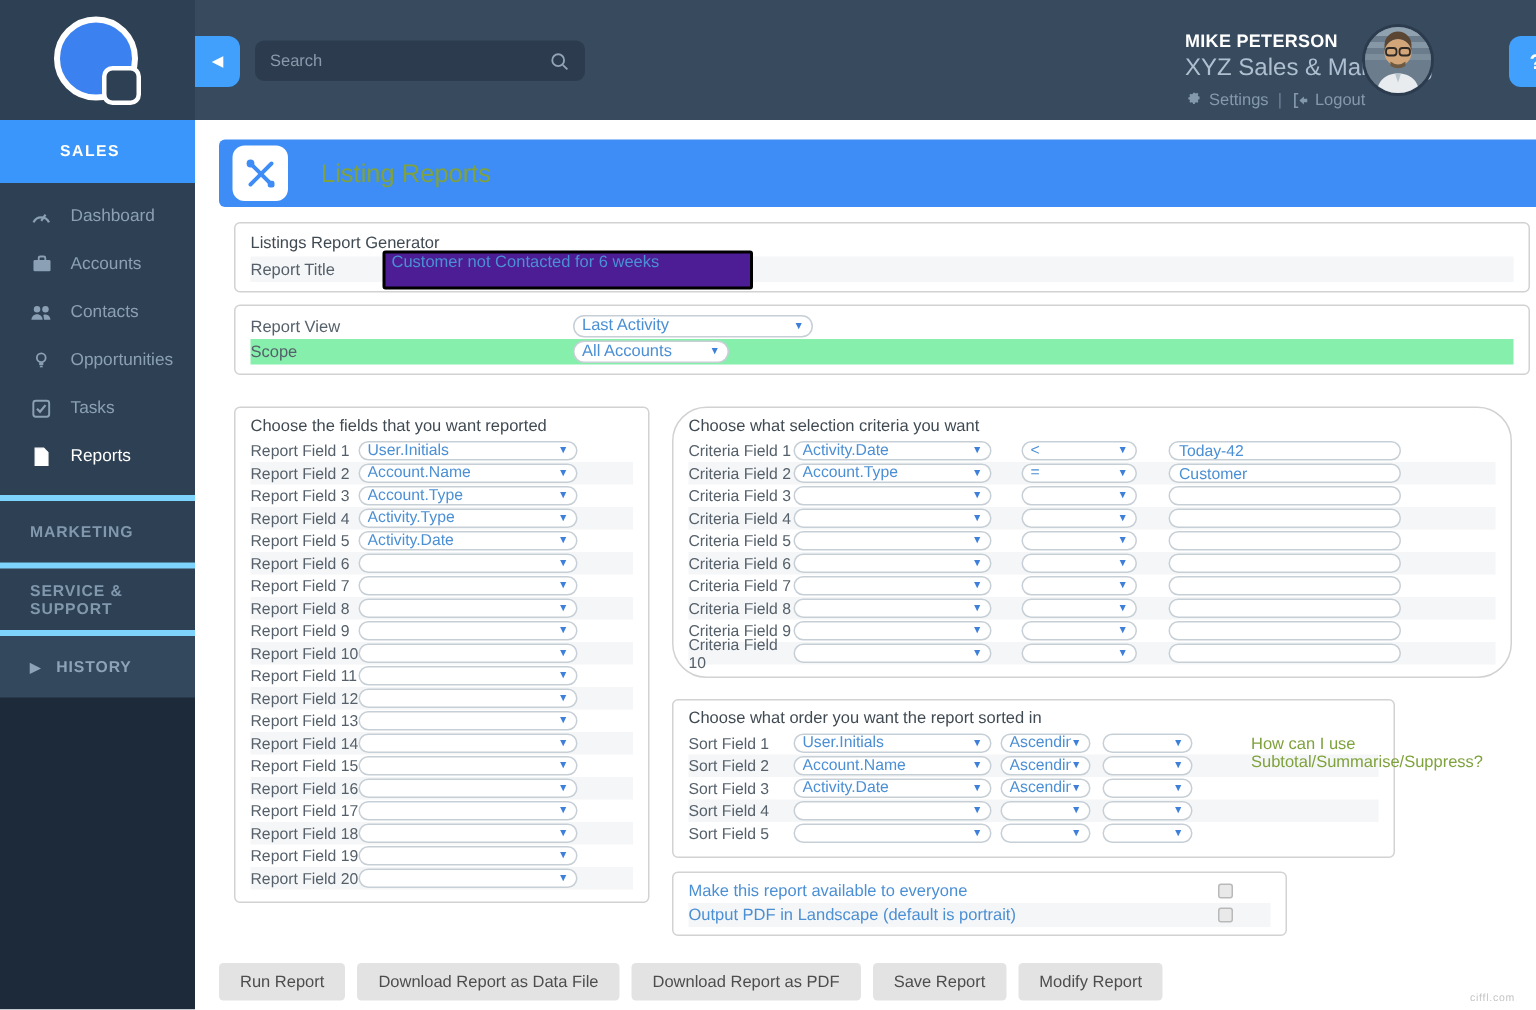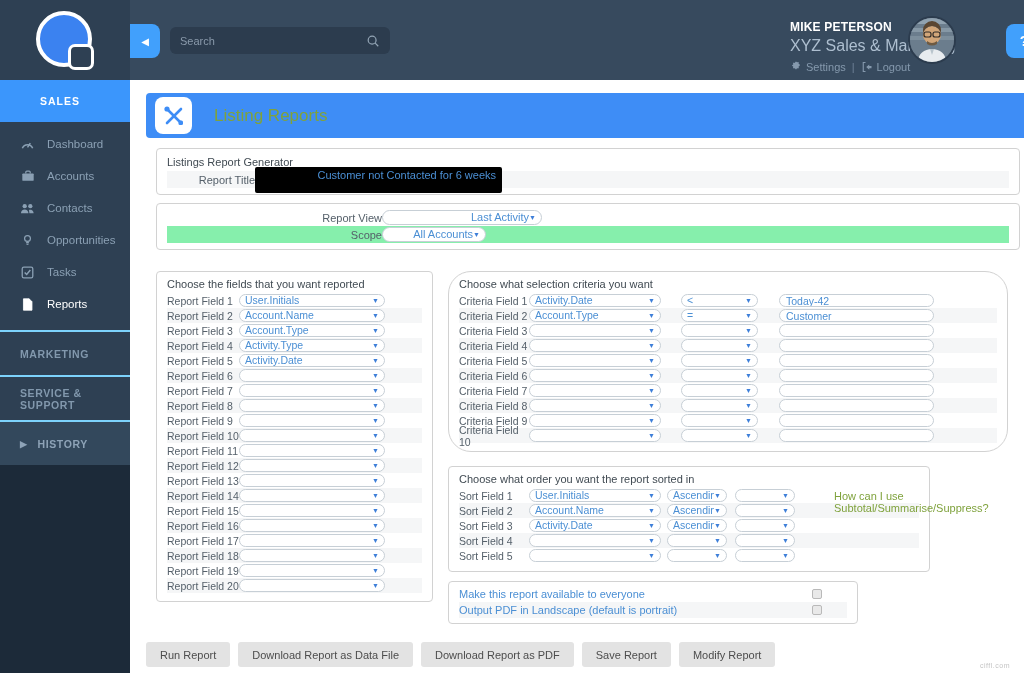--- a/index.html
+++ b/index.html
@@ -27,48 +27,48 @@
 
   
   .sidebar { position:absolute; left:0; top:80px; width:130px; height:593px; background:#1c2a39; z-index:4; }
   .sb-top { background:#2e4053; }
   .sales-hd { height:42px; background:#3b96fc; color:#fff; font-weight:bold; font-size:10.5px; letter-spacing:1px; display:flex; align-items:center; padding-left:40px; cursor:pointer; }
   .menu { padding:6px 0 10px 0; background:#2e4053; }
   .mi { height:32px; display:flex; align-items:center; padding-left:20px; gap:12px; color:#8ba0b4; font-size:11.5px; cursor:pointer; }
   .mi .ic { width:15px; height:15px; display:flex; align-items:center; justify-content:center; }
   .mi.active { color:#fff; }
   .mi.active svg * { stroke:#fff; }
-  .sec-hd { height:45px; background:#2e4053; border-top:2px solid #7dd3fc; color:#8298ad; font-size:10.5px; font-weight:bold; letter-spacing:.6px; display:flex; align-items:center; padding-left:20px; cursor:pointer; }
+  .sec-hd { height:45px; background:#2e4053; border-top:4px solid #7dd3fc; color:#8298ad; font-size:10.5px; font-weight:bold; letter-spacing:.6px; display:flex; align-items:center; padding-left:20px; cursor:pointer; }
   .sec-hd.hist { background:#33485c; gap:10px; color:#8ea3b7; }
   .tri { color:#8ea3b7; font-size:9px; }
 
   
   .main { position:absolute; left:130px; top:80px; width:894px; height:593px; background:#fff; }
   .banner { margin:13px 0 0 16px; height:45px; background:#3e8df6; border-radius:4px 0 0 4px; display:flex; align-items:center; padding-left:9px; gap:22px; }
   .banner-ic { width:37px; height:37px; background:#fff; border-radius:8px; display:flex; align-items:center; justify-content:center; }
   .banner-title { color:#7fa23c; font-size:17px; }
 
   .panel { border:1px solid #d2d2d2; border-radius:4px; background:#fff; }
   .p-gen, .p-view { margin:10px 4px 0 26px; padding:5px 10px 6px 10px; }
   .p-gen { margin-top:10px; }
   .p-view { margin-top:8px; }
   .p-hd { font-size:11px; color:#404a52; line-height:17px; }
   .row { display:flex; align-items:center; }
   .row:nth-child(even) { background:#f5f6f7; }
-  .bigrow { height:17px; font-size:11px;text-align:right; }
+  .bigrow { height:17px; font-size:11px; }
   .bigrow .lbl { width:88px; }
   .p-view .bigrow .lbl { width:215px; }
 
   .sel { border:1px solid #c7cfd6; border-radius:8px; background:#fff; height:13px; display:flex; align-items:center; padding:0 5px; color:#4b8fd4; font-size:10.5px; line-height:11px; cursor:pointer; }
   .sel .v { flex:1; white-space:nowrap; overflow:hidden; }
   .sel .caret { color:#3e7fd9; font-size:7px; }
   .sel.big { height:15px; font-size:11px; }
   .txt { border:1px solid #c7cfd6; border-radius:8px; background:#fff; height:13px; color:#4b8fd4; font-size:10.5px; line-height:12px; padding:0 6px; white-space:nowrap; overflow:hidden; }
 
-  .title-input { width:247px; height:26px; border:2px solid #000; border-radius:2px; color:#4b8fd4; font-size:11px; line-height:12px; padding:0 4px; background:#000000; white-space:nowrap; overflow:hidden; }
+  .title-input { width:247px; height:26px; border:2px solid #000; border-radius:2px; color:#4b8fd4; font-size:11px; line-height:12px; padding:0 4px; background:#4c1d95; white-space:nowrap; overflow:hidden; }
 
   .cols { display:flex; margin:21px 0 0 26px; align-items:flex-start; }
   .p-fields { width:277px; padding:4px 10px 8px 10px; }
   .rightcol { margin-left:15px; }
   .p-criteria { width:560px; padding:4px 10px 8px 10px;border-radius:23px; }
   .p-sort { width:482px; margin-top:14px; padding:4px 10px 8px 10px; }
   .p-opts { width:410px; margin-top:9px; padding:4px 10px 5px 10px; }
 
   .smallrow { height:15px; font-size:10.5px; }
   .p-fields .smallrow .lbl { width:72px; }

